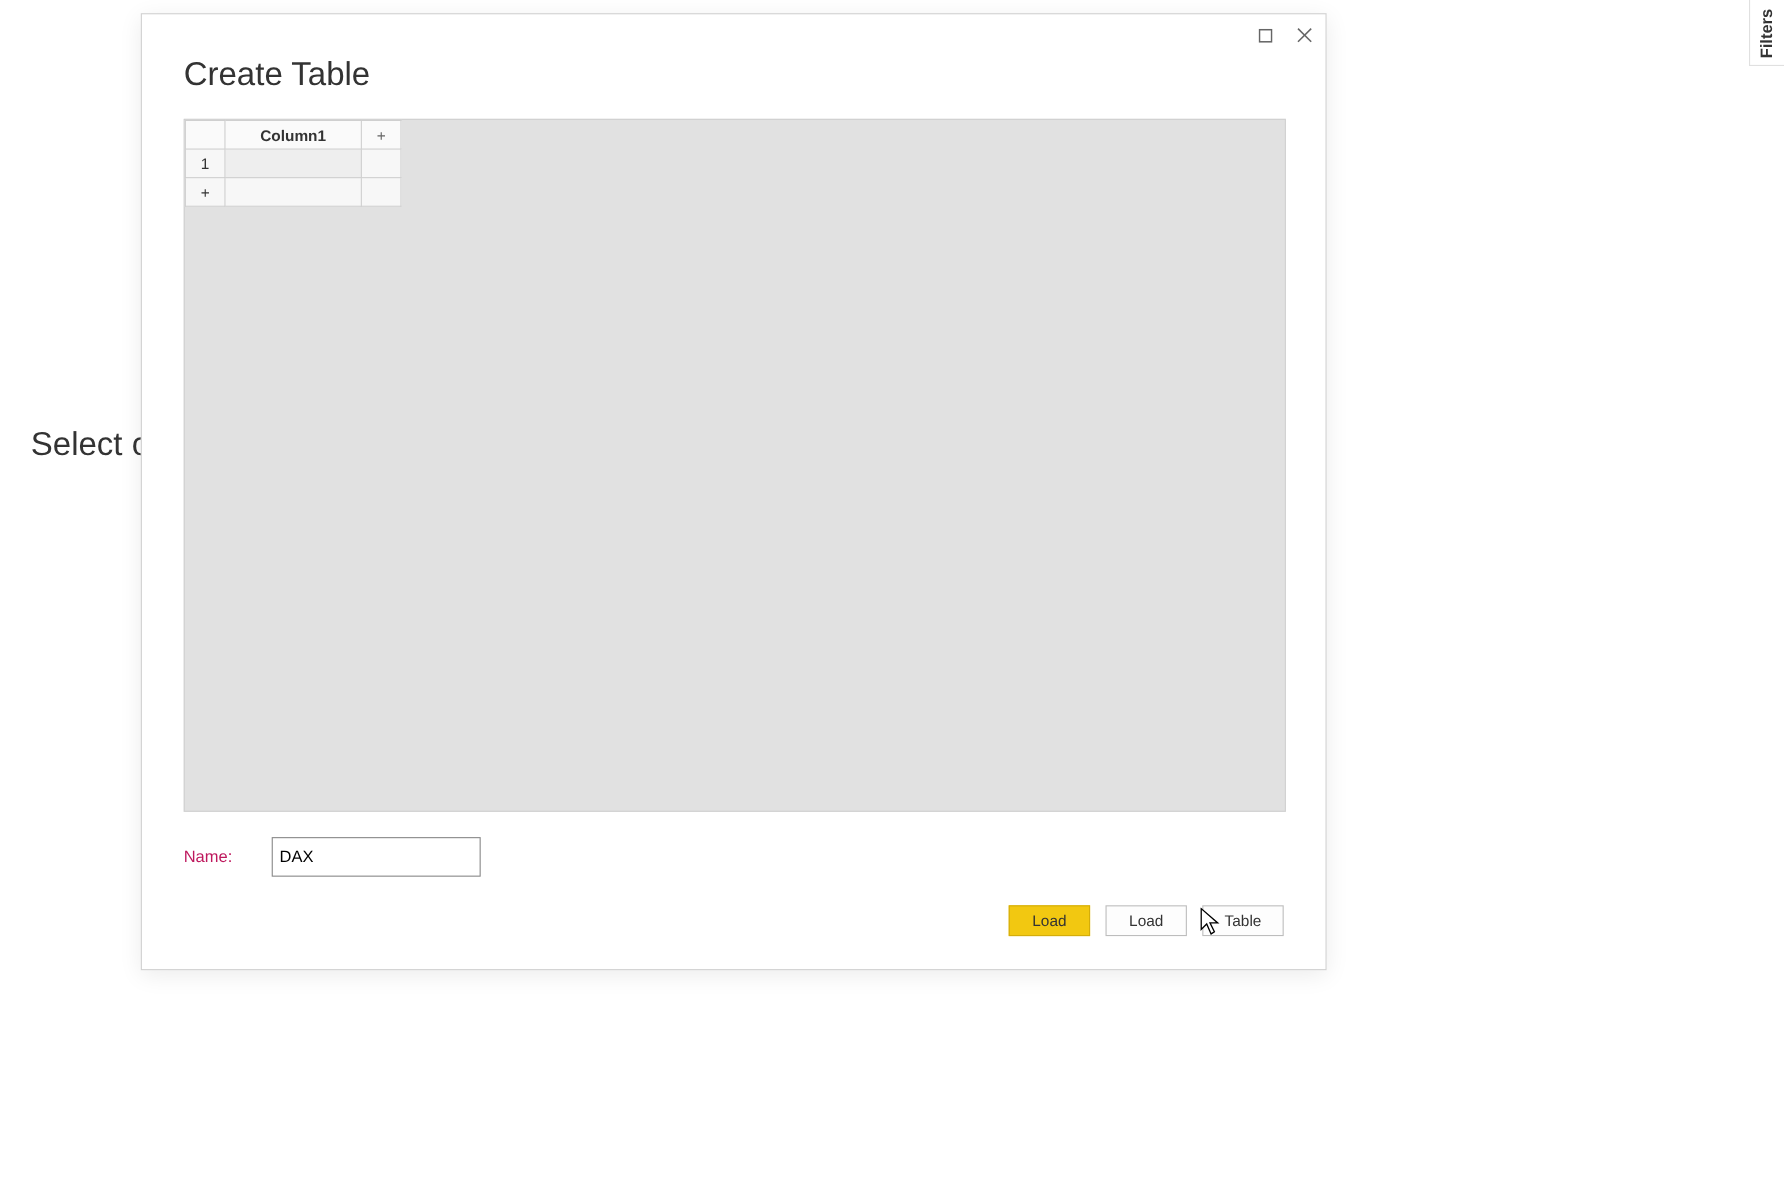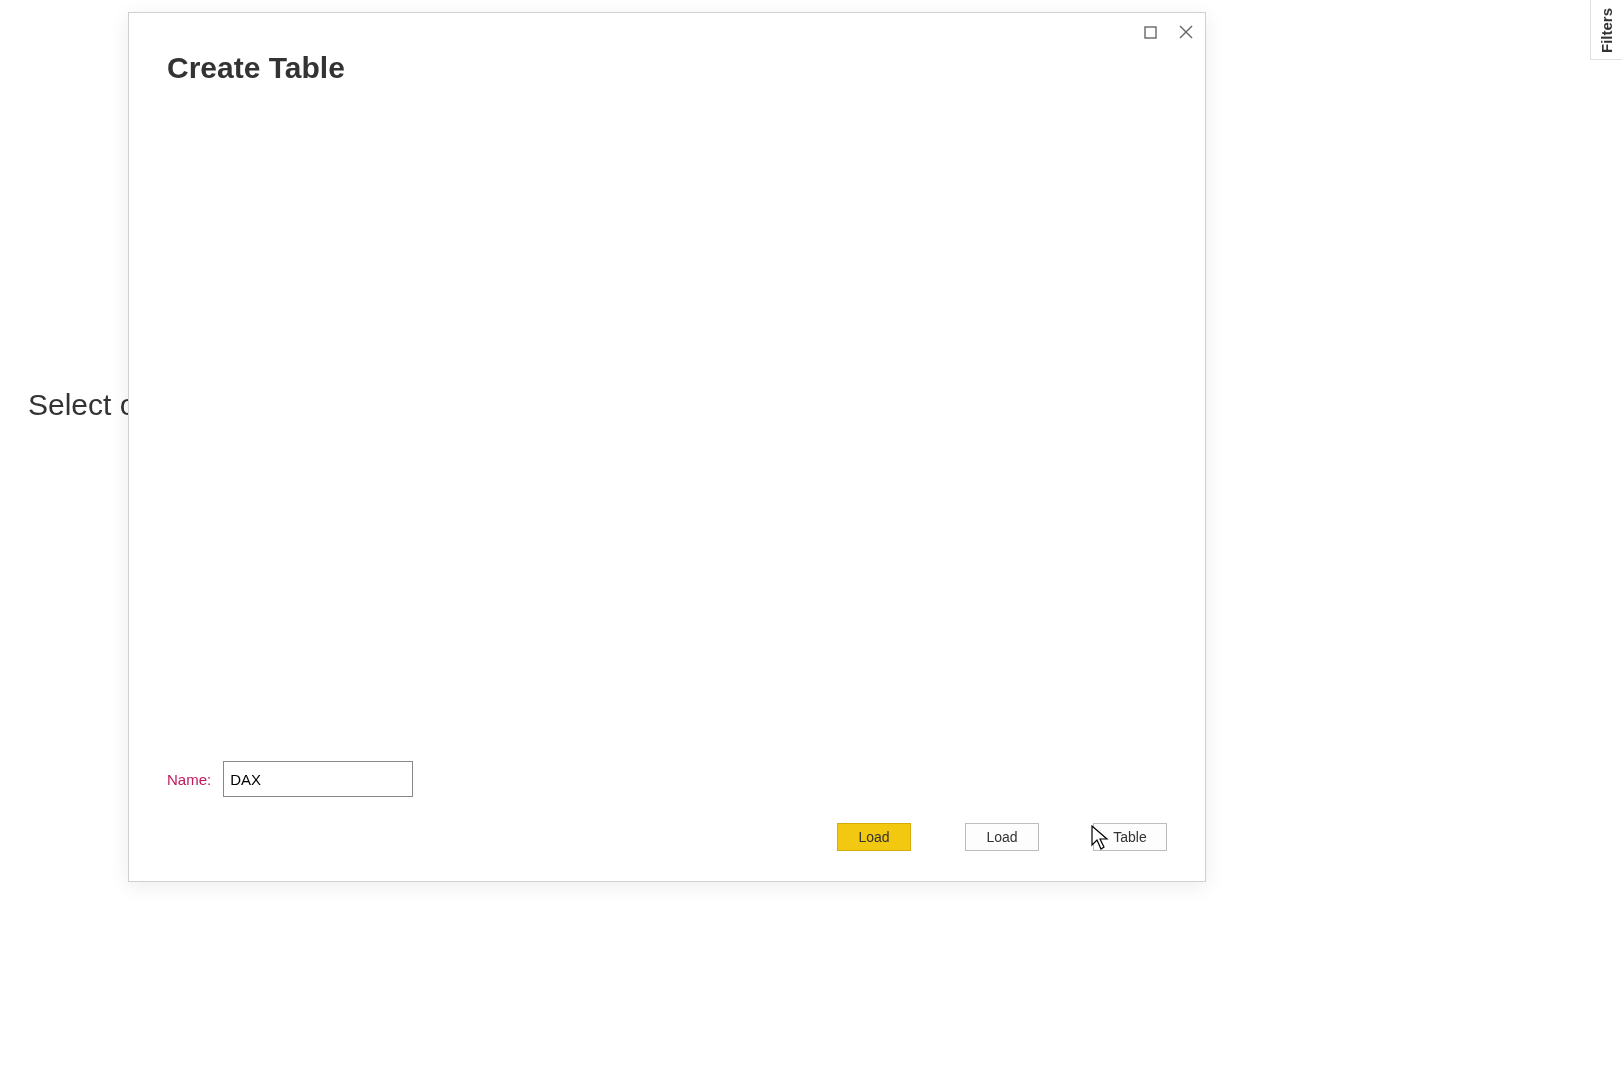--- a/index.html
+++ b/index.html
@@ -65,21 +65,21 @@
       display: flex;
       align-items: center;
       justify-content: center;
       cursor: pointer;
     }
     .dialog-title {
       position: absolute;
       left: 38px;
       top: 38px;
       font-size: 30px;
-      font-weight: 700;
+      font-weight: 400;
       color: #333;
     }
     .grid-area {
       position: absolute;
       left: 38px;
       top: 95px;
       width: 1002px;
       height: 630px;
       background: #e1e1e1;
       border: 1px solid #d0d0d0;
@@ -117,38 +117,38 @@
       color: #be185d;
     }
     .name-input {
       width: 190px;
       height: 28px;
       border: 1px solid #888;
       padding: 17px 6px;
       font-size: 15px;
       font-family: inherit;
       outline: none;
+      margin-left: 24px;
     }
     .button-row {
       position: absolute;
       right: 38px;
       bottom: 30px;
       display: flex;
       gap: 14px;
     }
     .btn {
       width: 74px;
       height: 28px;
       border: 1px solid #bdbdbd;
       background: #fdfdfd;
       font-size: 14px;
       color: #333;
       cursor: pointer;
       font-family: inherit;
-      margin-left: 40px;
     }
     .btn-primary {
       background: #f2c811;
       border: 1px solid #d4ad0a;
       color: #333;
       font-weight: 400;
     }
     .cursor {
       position: absolute;
       left: 962px;
@@ -176,20 +176,41 @@
     <div class="win-btn">
       <svg width="14" height="14" viewBox="0 0 14 14">
           <line x1="1" y1="1" x2="13" y2="13" stroke="#666" stroke-width="1.4"></line>
           <line x1="13" y1="1" x2="1" y2="13" stroke="#666" stroke-width="1.4"></line>
         </svg>
     </div>
   </div>
 
   <div class="dialog-title">Create Table</div>
 
+  <div class="grid-area">
+    <table class="grid-table">
+      <tbody>
+          <tr>
+        <th class="index-col"></th>
+        <th class="data-col">Column1</th>
+        <th class="add-col">+</th>
+      </tr>
+      <tr>
+        <td class="index-col">1</td>
+        <td class="data-col cell-data"></td>
+        <td class="add-col"></td>
+      </tr>
+      <tr>
+        <td class="index-col">+</td>
+        <td class="data-col"></td>
+        <td class="add-col"></td>
+      </tr>
+    </tbody>
+      </table>
+  </div>
 
   <div class="name-row">
     <span class="name-label">Name:</span>
     <input class="name-input" type="text" value="DAX" style="">
   </div>
 
   <div class="button-row">
     <button class="btn btn-primary">Load</button>
     <button class="btn">Load</button>
     <button class="btn">Table</button>

